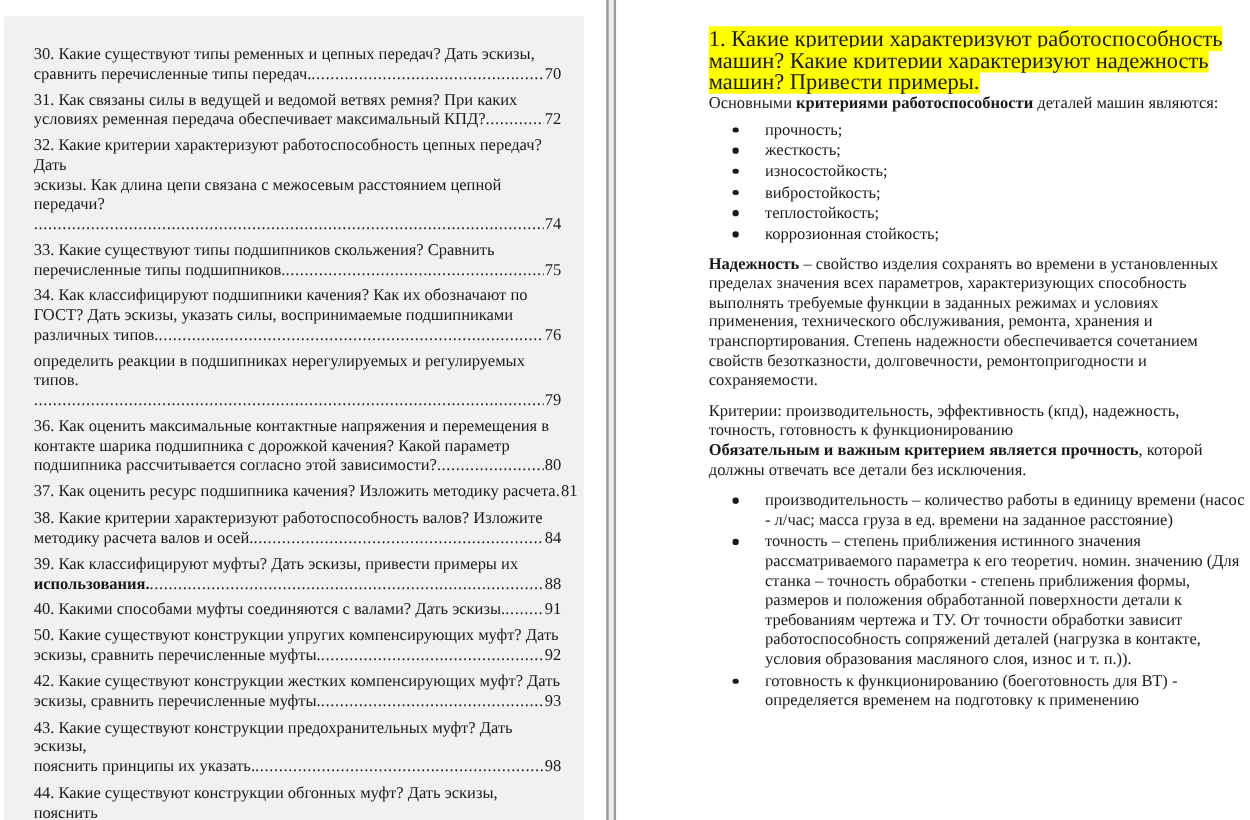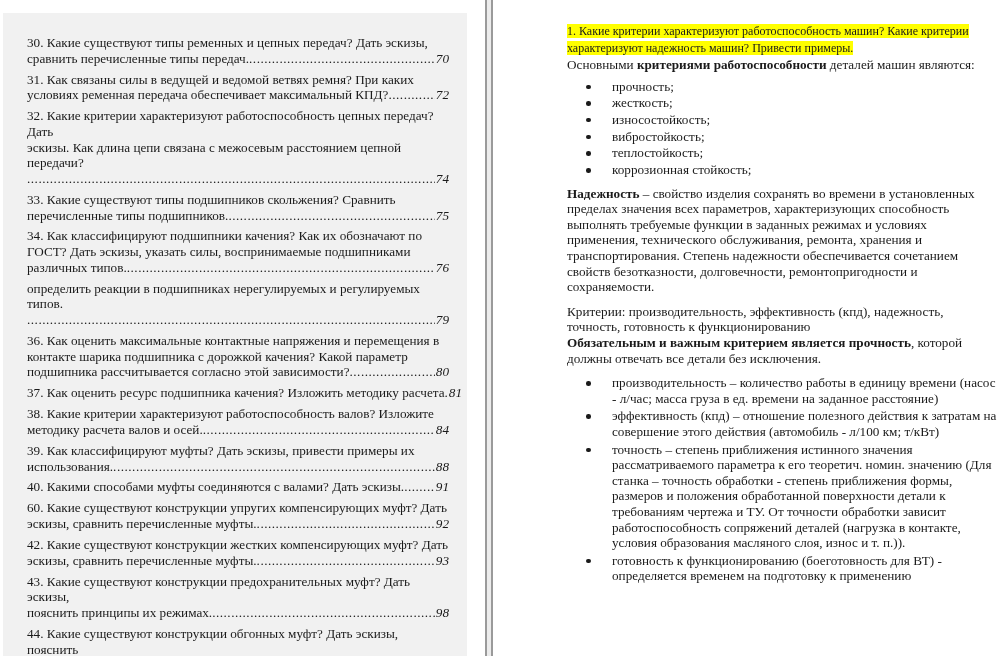--- a/index.html
+++ b/index.html
@@ -10,31 +10,31 @@
   .left-pane {
     position:absolute; left:3px; top:13px; width:464px; height:648px;
     background:#f1f1f1;
   }
   .toc { position:absolute; left:24px; top:22px; width:422px; font-size:13.2px; line-height:15.7px; }
   .toc-entry { margin-bottom:5.2px; }
   .toc-text { white-space:normal; }
   .toc-last { display:flex; align-items:center; }
   .toc-dots { flex:1; overflow:hidden; white-space:nowrap; letter-spacing:0.5px; }
   .toc-dots::after { content:"................................................................................................................................................................................................................................"; }
-  .toc-page { padding-left:1px;font-style:italic; }
+  .toc-page { padding-left:1px; }
 
   .divider {
     position:absolute; left:485px; top:0; width:8px; height:656px;
     border-left:2px solid #9a9a9a; border-right:2px solid #9a9a9a;
     background:#ececec; box-sizing:border-box;
   }
 
   .right-pane { position:absolute; left:493px; top:0; width:507px; height:656px; background:#ffffff; }
   .doc { position:absolute; left:74px; top:23px; width:430px; font-size:13.2px; line-height:15.6px; }
-  .heading { font-size:12px; line-height:17px; margin:0; }
+  .heading { font-size:18px; line-height:17px; margin:0; }
   .heading .hl { background:#ffff00; }
   .p { margin:0 0 9px 0; }
   .b { font-weight:bold; }
   ul { margin:6px 0 8px 0; padding-left:45px; list-style:none; }
   li { position:relative; }
   li::before {
     content:""; position:absolute; left:-26px; top:6px; width:4.5px; height:4.5px;
     background:#1a1a1a; border-radius:50%;
   }
   ul.short li { margin-bottom:1.1px; }
@@ -115,52 +115,52 @@
         <div class="toc-text">38. Какие критерии характеризуют работоспособность валов? Изложите</div>
         <div class="toc-last">
           <span style="white-space: nowrap;">методику расчета валов и осей. </span>
           <span class="toc-dots"></span>
           <span class="toc-page">84</span>
         </div>
       </div>
       <div class="toc-entry">
         <div class="toc-text">39. Как классифицируют муфты? Дать эскизы, привести примеры их</div>
         <div class="toc-last">
-          <span style="white-space: nowrap;">использования.</span>
+          <span style="white-space: nowrap; font-weight: bold;">использования.</span>
           <span class="toc-dots"></span>
           <span class="toc-page">88</span>
         </div>
       </div>
       <div class="toc-entry">
         <div class="toc-last">
           <span style="white-space: nowrap;">40. Какими способами муфты соединяются с валами? Дать эскизы.</span>
           <span class="toc-dots"></span>
           <span class="toc-page">91</span>
         </div>
       </div>
       <div class="toc-entry">
-        <div class="toc-text">60. Какие существуют конструкции упругих компенсирующих муфт? Дать</div>
+        <div class="toc-text">50. Какие существуют конструкции упругих компенсирующих муфт? Дать</div>
         <div class="toc-last">
           <span style="white-space: nowrap;">эскизы, сравнить перечисленные муфты.</span>
           <span class="toc-dots"></span>
           <span class="toc-page">92</span>
         </div>
       </div>
       <div class="toc-entry">
         <div class="toc-text">42. Какие существуют конструкции жестких компенсирующих муфт? Дать</div>
         <div class="toc-last">
           <span style="white-space: nowrap;">эскизы, сравнить перечисленные муфты.</span>
           <span class="toc-dots"></span>
           <span class="toc-page">93</span>
         </div>
       </div>
       <div class="toc-entry">
         <div class="toc-text">43. Какие существуют конструкции предохранительных муфт? Дать эскизы,</div>
         <div class="toc-last">
-          <span style="white-space: nowrap;">пояснить принципы их режимах. </span>
+          <span style="white-space: nowrap;">пояснить принципы их указать. </span>
           <span class="toc-dots"></span>
           <span class="toc-page">98</span>
         </div>
       </div>
       <div class="toc-entry">
         <div class="toc-text">44. Какие существуют конструкции обгонных муфт? Дать эскизы, пояснить</div>
       </div>
     </div>
 </div>
 
@@ -176,18 +176,17 @@
         <li>износостойкость;</li>
         <li>вибростойкость;</li>
         <li>теплостойкость;</li>
         <li>коррозионная стойкость;</li>
       </ul>
     <p class="p"><span class="b">Надежность</span><span> – свойство изделия сохранять во времени в установленных пределах значения всех параметров, характеризующих способность выполнять требуемые функции в заданных режимах и условиях применения, технического обслуживания, ремонта, хранения и транспортирования. Степень надежности обеспечивается сочетанием свойств безотказности, долговечности, ремонтопригодности и сохраняемости.</span></p>
     <p class="p" style="margin-bottom:0">Критерии: производительность, эффективность (кпд), надежность, точность, готовность к функционированию</p>
     <p class="p"><span class="b">Обязательным и важным критерием является прочность</span><span>, которой должны отвечать все детали без исключения.</span></p>
     <ul class="long" id="details-list">
         <li>производительность – количество работы в единицу времени (насос - л/час; масса груза в ед. времени на заданное расстояние)</li>
-        <li>эффективность (кпд) – отношение полезного действия к затратам на совершение этого действия (автомобиль - л/100 км; т/кВт)</li>
         <li>точность – степень приближения истинного значения рассматриваемого параметра к его теоретич. номин. значению (Для станка – точность обработки - степень приближения формы, размеров и положения обработанной поверхности детали к требованиям чертежа и ТУ. От точности обработки зависит работоспособность сопряжений деталей (нагрузка в контакте, условия образования масляного слоя, износ и т. п.)).</li>
         <li>готовность к функционированию (боеготовность для ВТ) - определяется временем на подготовку к применению</li>
       </ul>
   </div>
 </div>
 
 </body></html>

